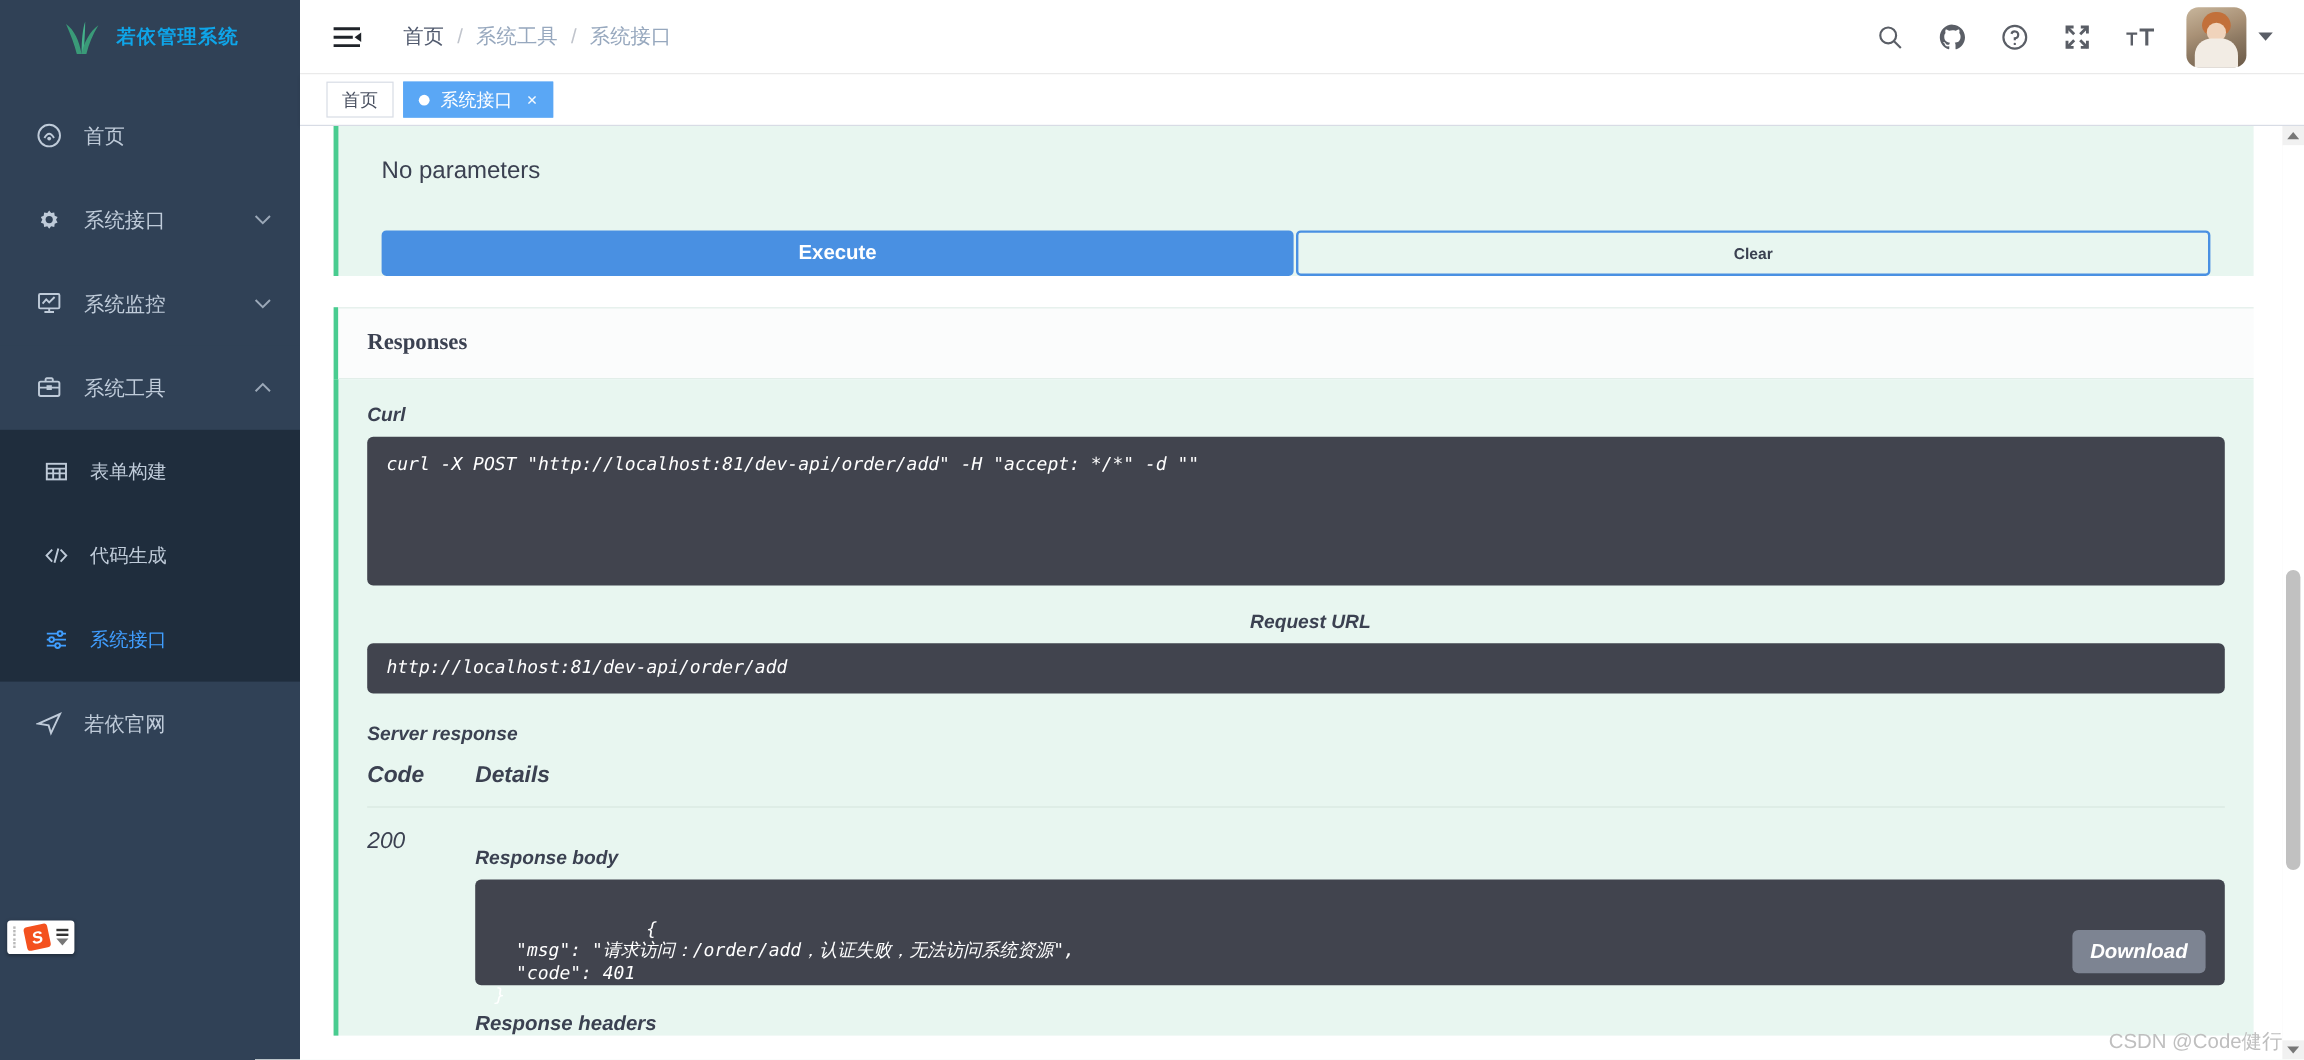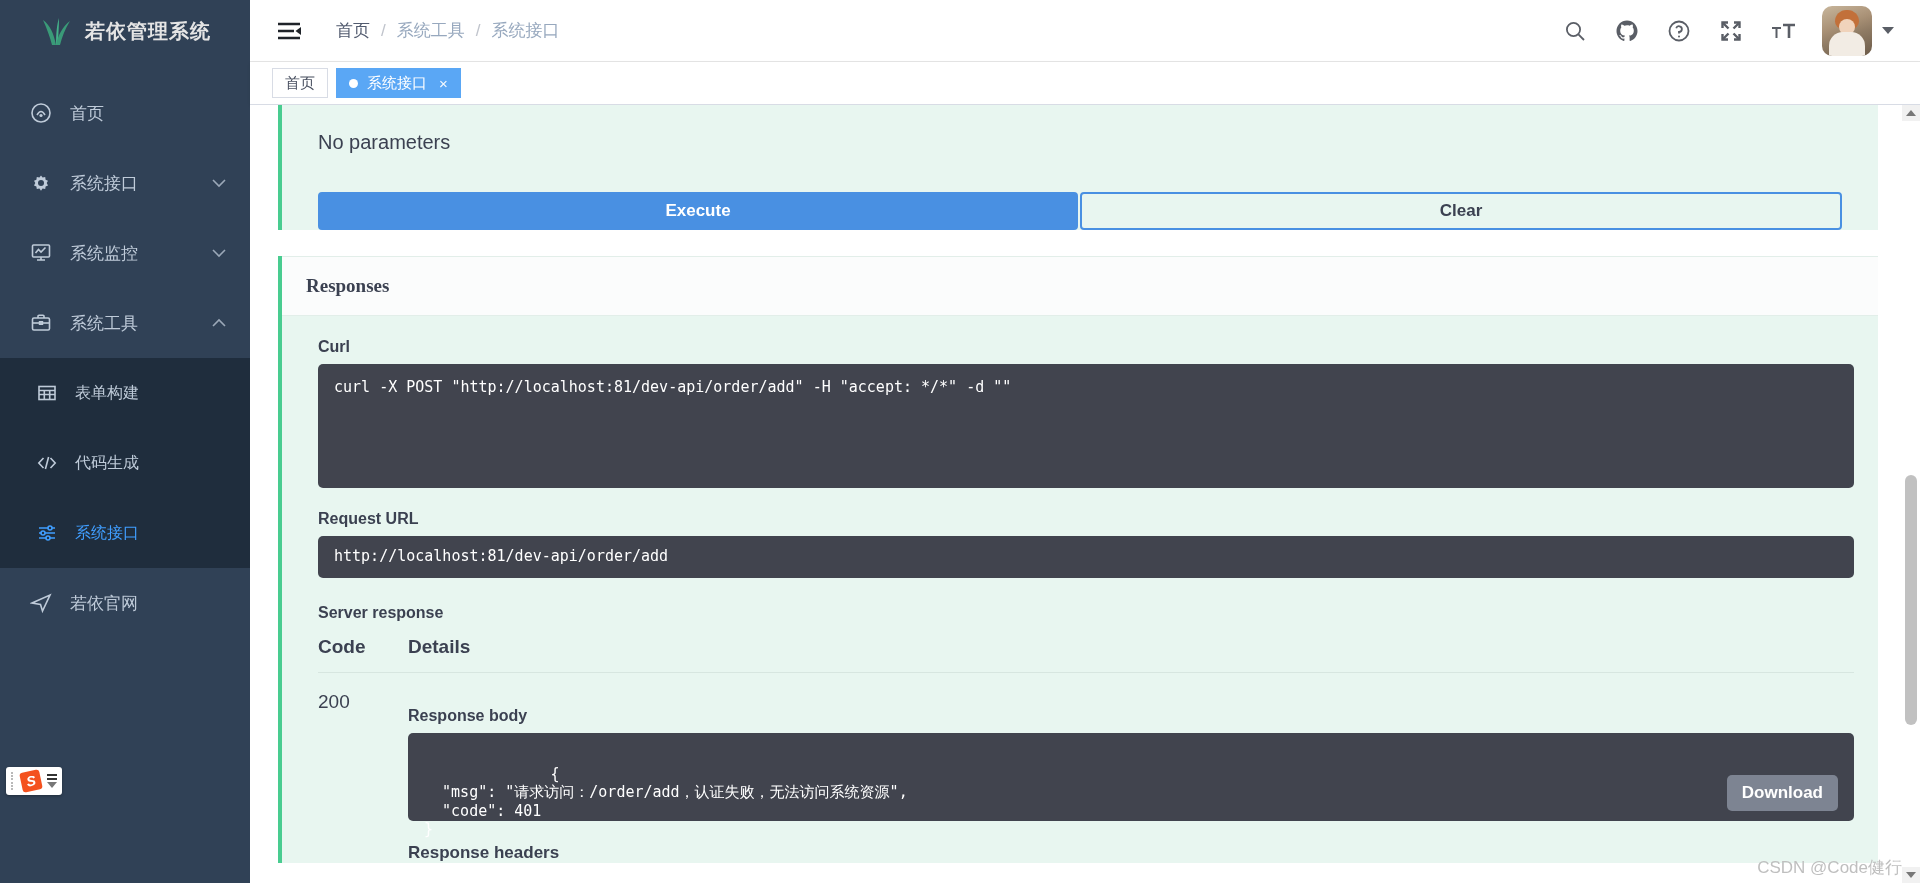--- a/index.html
+++ b/index.html
@@ -8,21 +8,21 @@
     font-family:"Liberation Sans","DejaVu Sans",sans-serif;
     background:#fff;position:relative;
   }
   
   #sidebar{
     position:absolute;left:0;top:0;width:250px;height:883px;
     background:#304156;color:#bfcbd9;overflow:hidden;
   }
   .logo-row{height:62px;display:flex;align-items:center;justify-content:center;gap:12px;}
   .logo-mark{width:34px;height:30px;flex:0 0 auto;}
-  .logo-text{color:#e5e5e5;font-size:20px;font-weight:bold;letter-spacing:1px;}
+  .logo-text{color:#0ea5e9;font-size:16px;font-weight:bold;letter-spacing:1px;}
   .menu{padding-top:16px;}
   .menu-item{
     height:70px;display:flex;align-items:center;padding-left:30px;
     font-size:17px;color:#bfcbd9;cursor:pointer;box-sizing:border-box;position:relative;
   }
   .menu-item .mi-icon{width:26px;flex:0 0 26px;display:flex;align-items:center;justify-content:flex-start;}
   .menu-item .mi-label{margin-left:14px;flex:1;}
   .menu-item .mi-arrow{margin-right:24px;opacity:.75;}
   .submenu{background:#1f2d3d;}
   .sub-item{
@@ -86,29 +86,29 @@
   .exec-area{padding:16px 0 0 0;}
   .no-params{font-size:20px;color:#3b4151;padding:10px 0 0 36px;}
   .btn-row{display:flex;margin:38px 36px 26px 36px;gap:0;}
   .btn-exec{
     flex:0 0 760px;height:38px;background:#4990e2;color:#fff;border:2px solid #4990e2;
     border-radius:4px;font-size:17px;font-weight:bold;display:flex;align-items:center;justify-content:center;
     cursor:pointer;box-sizing:border-box;
   }
   .btn-clear{
     flex:1;height:38px;background:#e8f6f0;color:#3b4151;border:2px solid #4990e2;
-    border-radius:4px;font-size:17px;font-weight:bold;display:flex;align-items:center;justify-content:center;
+    border-radius:4px;font-size:13px;font-weight:bold;display:flex;align-items:center;justify-content:center;
     cursor:pointer;box-sizing:border-box;margin-left:2px;
   }
   .responses-bar{
     height:58px;background:#fbfcfc;border-top:1px solid #e2eee9;border-bottom:1px solid #e2eee9;
     display:flex;align-items:center;padding-left:24px;
   }
   .responses-bar h4{margin:0;font-size:19px;font-weight:bold;color:#3b4151;font-family:Liberation Serif, serif;}
-  .resp-body-area{padding:22px 0 0 12px;}
+  .resp-body-area{padding:22px 0 0 0;font-style:italic;}
   .lbl{font-size:16px;font-weight:bold;color:#3b4151;margin:0 0 8px 24px;}
   .code-box{
     margin:0 24px 0 24px;background:#41444e;border-radius:5px;color:#fff;
     font-family:"DejaVu Sans Mono","Liberation Mono",monospace;font-size:15px;
     padding:14px 16px;box-sizing:border-box;position:relative;white-space:pre;overflow:hidden;
   }
   .code-box.curl{height:124px;}
   .code-box.url{height:42px;padding-top:11px;}
   .srv{font-size:16px;font-weight:bold;color:#3b4151;margin:26px 0 0 24px;}
   .resp-table{margin:14px 24px 0 24px;}
@@ -358,21 +358,21 @@
     <div class="swagger-block">
       <div class="responses-bar">
         <h4>Responses</h4>
       </div>
     </div>
 
     <div class="swagger-block resp-body-area">
       <div class="lbl">Curl</div>
       <div class="code-box curl"><span>curl -X POST "http://localhost:81/dev-api/order/add" -H "accept: */*" -d ""</span></div>
 
-      <div class="lbl" style="margin-top:22px;">Request URL</div>
+      <div class="lbl" style="margin-top:22px;text-align:center;">Request URL</div>
       <div class="code-box url"><span>http://localhost:81/dev-api/order/add</span></div>
 
       <div class="srv">Server response</div>
 
       <div class="resp-table">
         <div class="rt-head">
           <div class="c1">Code</div>
           <div class="c2">Details</div>
         </div>
         <div class="rt-row">

